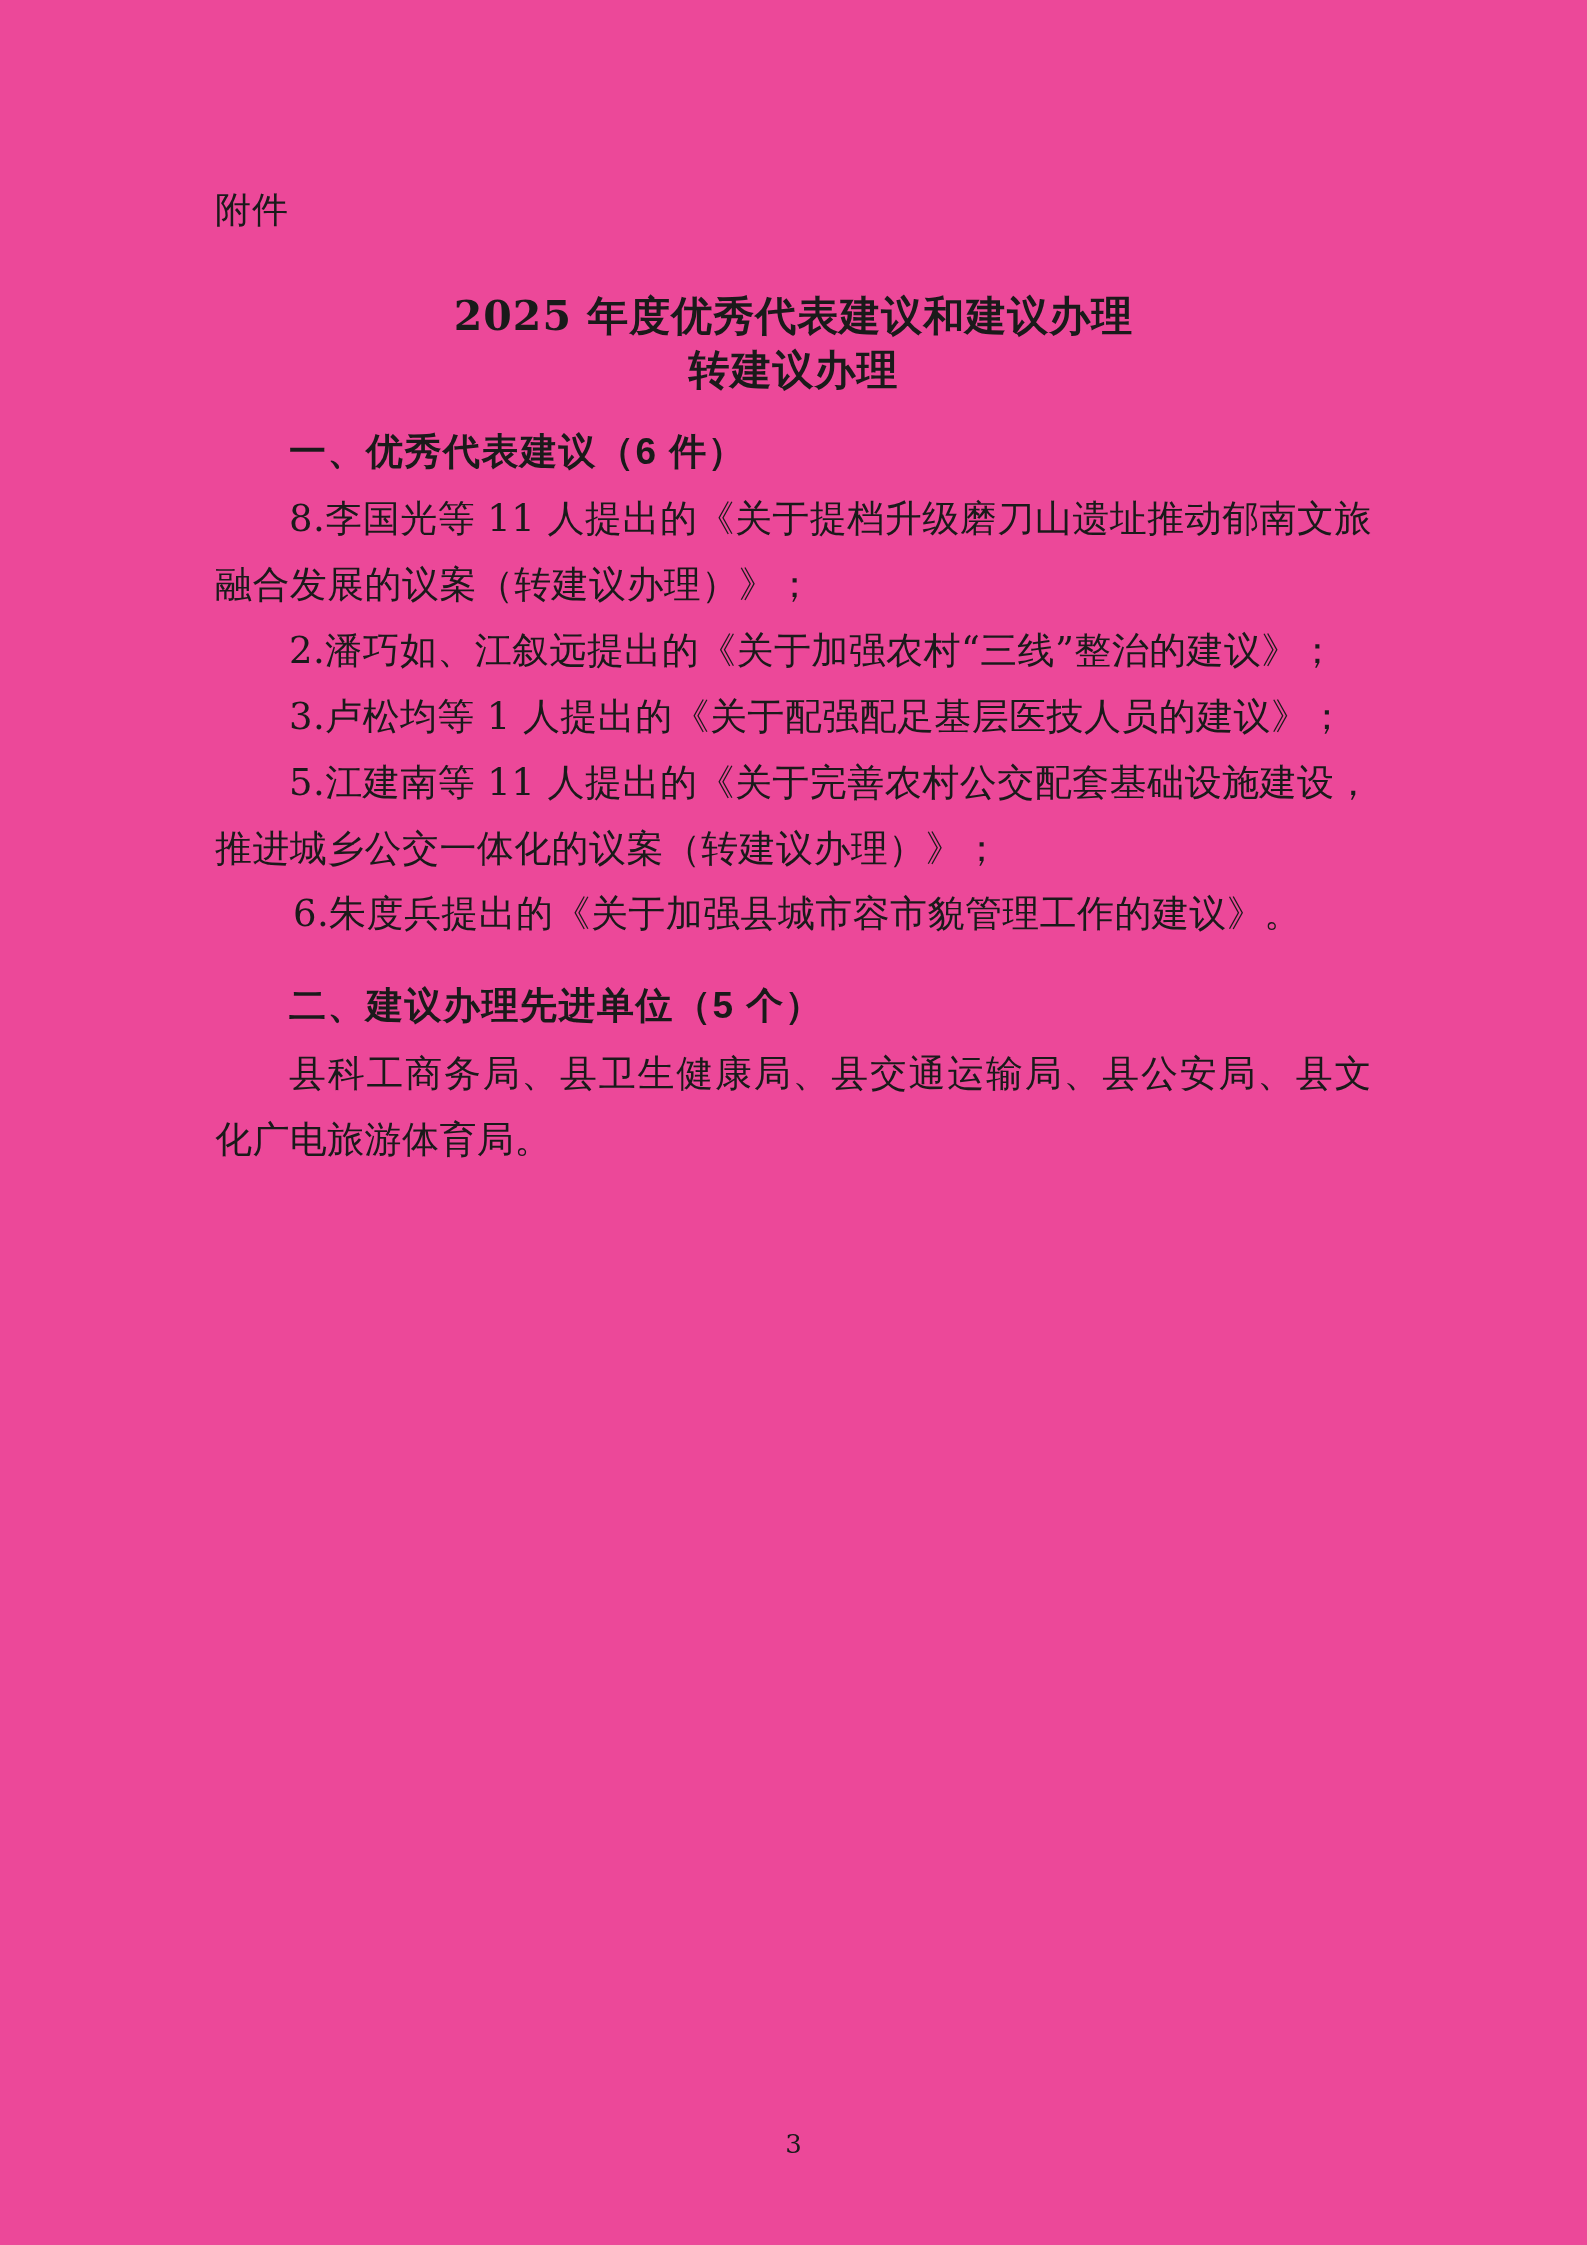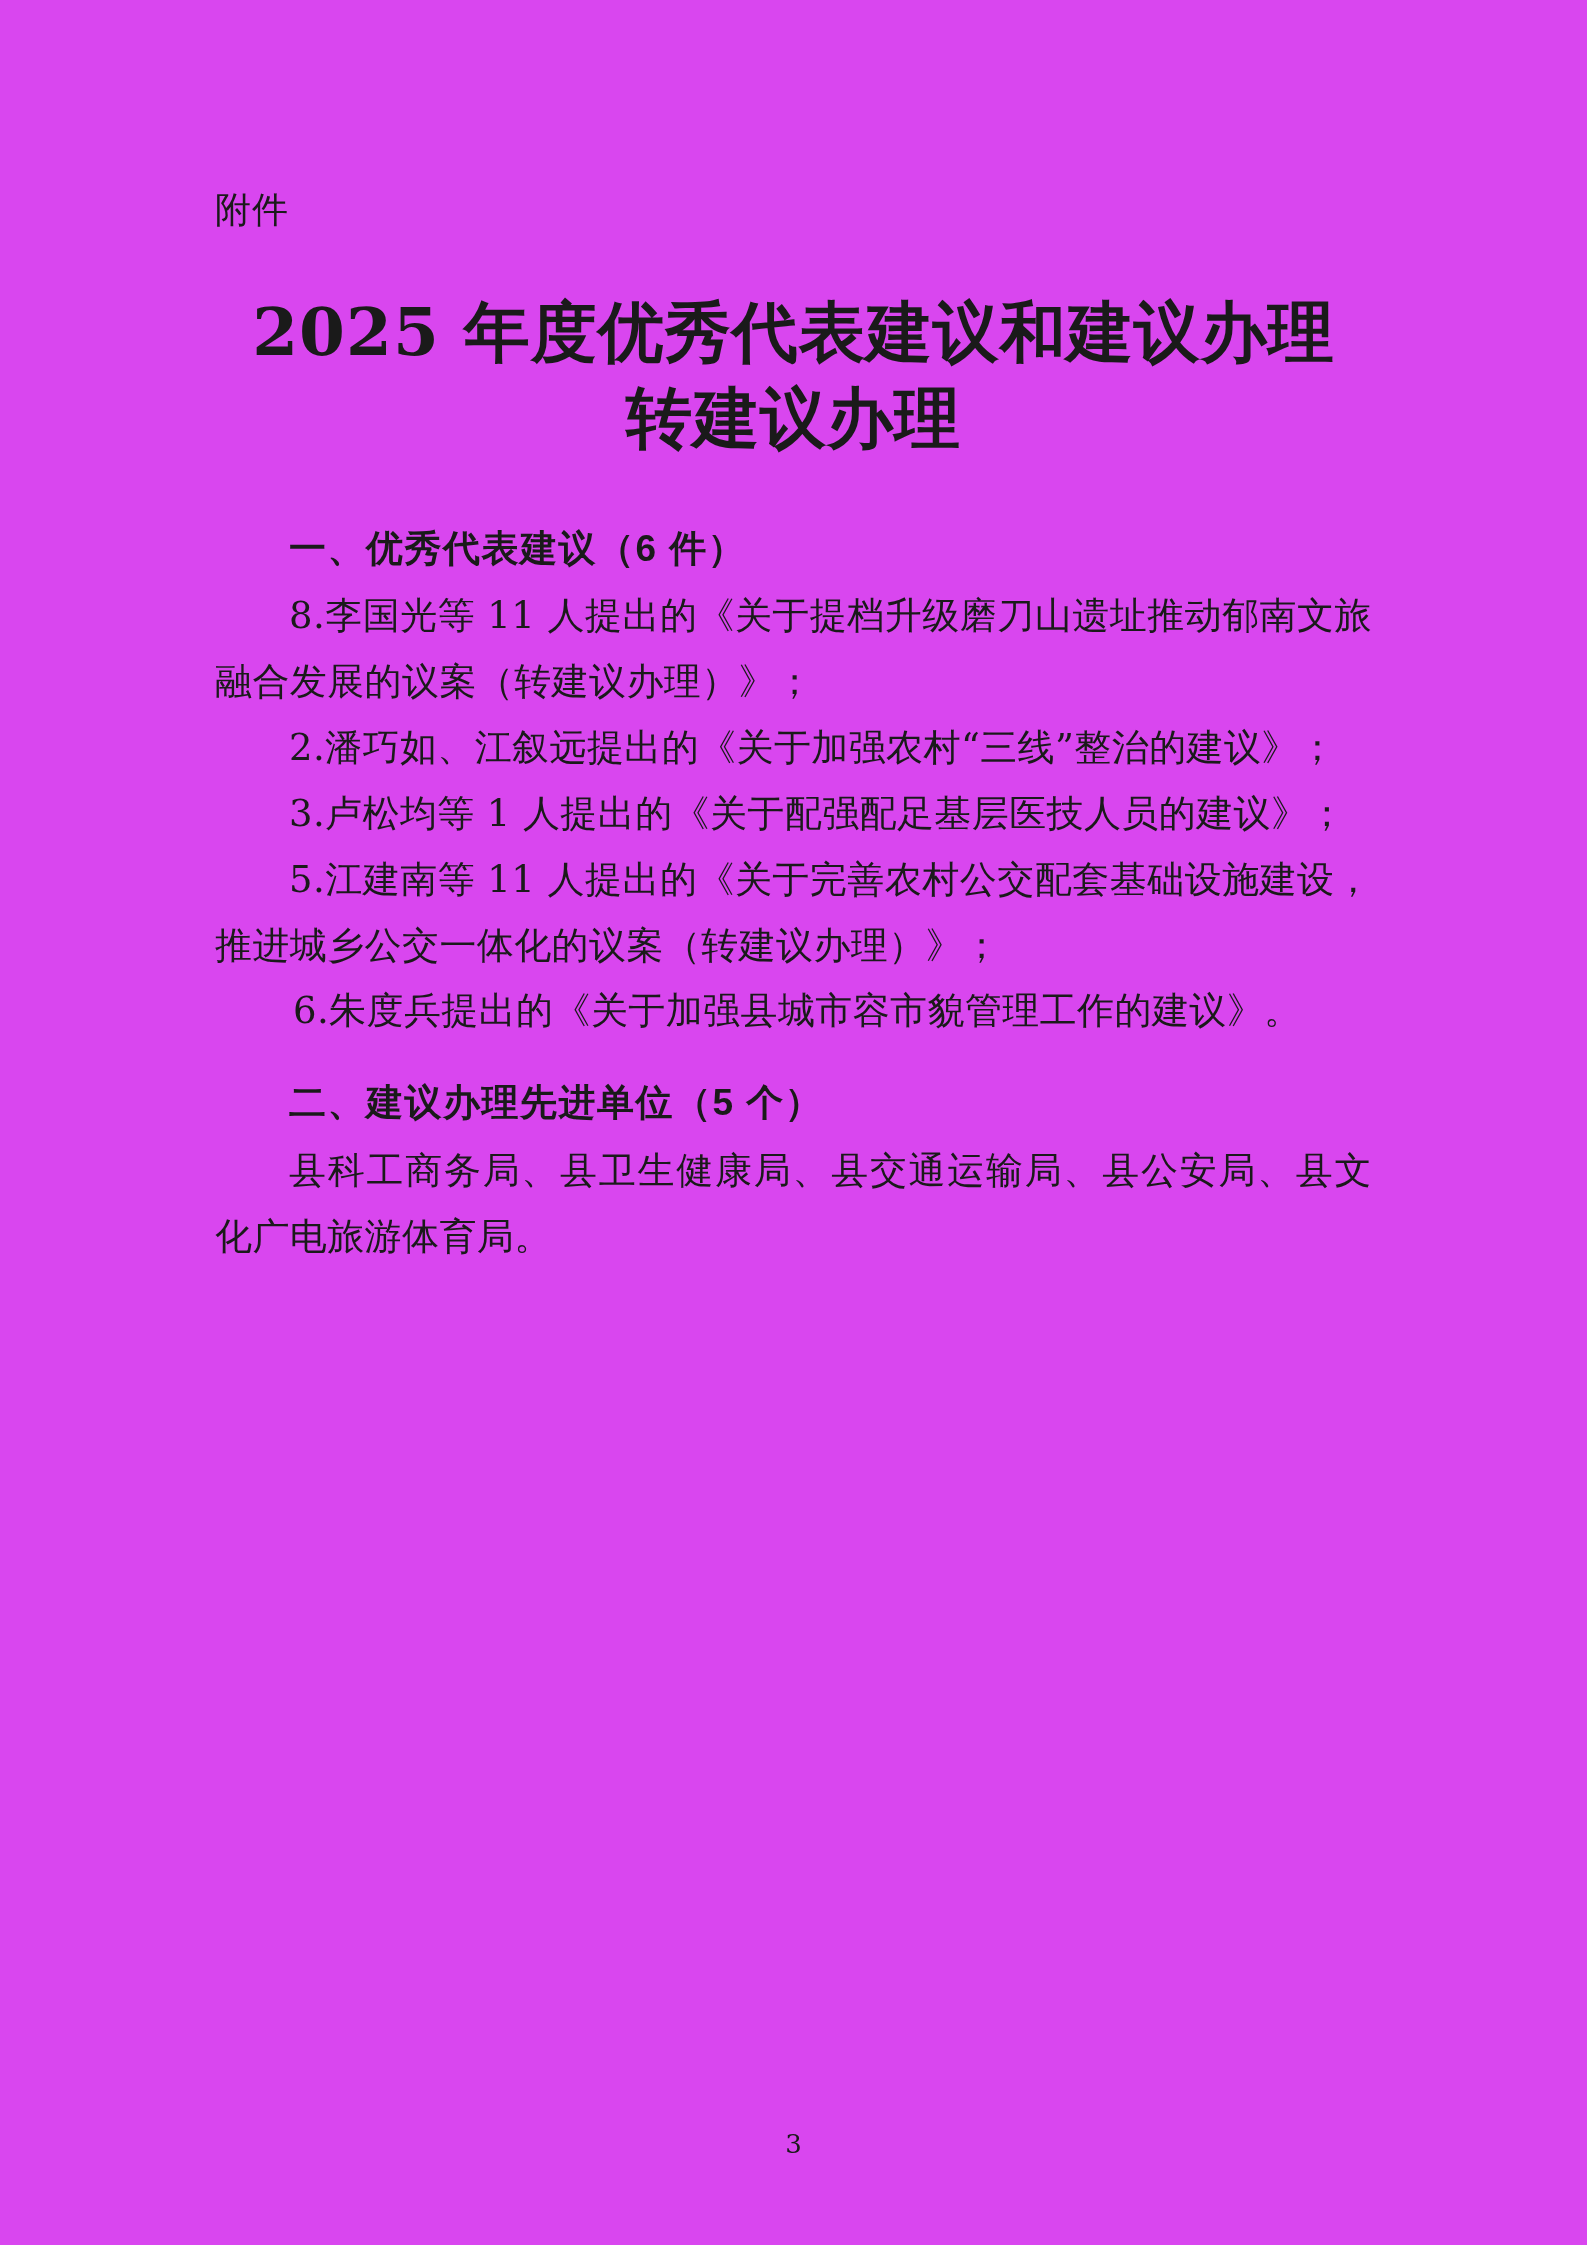--- a/index.html
+++ b/index.html
@@ -13,38 +13,38 @@
     position: relative;
     font-family: "DejaVu Serif", "Liberation Serif", serif;
     color: #1a1a1a;
     overflow: hidden;
   }
   .page {
     position: absolute;
     left: 0; top: 0;
     width: 1587px;
     height: 2245px;
-    background: #d946ef;
+    background: #ec4899;
     box-sizing: border-box;
     padding: 185px 215px 60px 215px;
   }
   .attachment-label {
     font-size: 36px;
     line-height: 1.4;
     letter-spacing: 1px;
     margin: 0 0 55px 0;
     font-family: "DejaVu Serif", "Liberation Serif", serif;
   }
   .doc-title {
     text-align: center;
-    font-size: 66px;
+    font-size: 41px;
     font-weight: bold;
     line-height: 1.30;
     letter-spacing: 1px;
-    margin: 0 0 58px 0;
+    margin: 0 0 26px 0;
     font-family: "DejaVu Serif", "Liberation Serif", serif;
   }
   .doc-title .t-line {
     display: block;
   }
   .section-heading {
     font-size: 37px;
     font-weight: bold;
     line-height: 1.55;
     letter-spacing: 1.5px;

